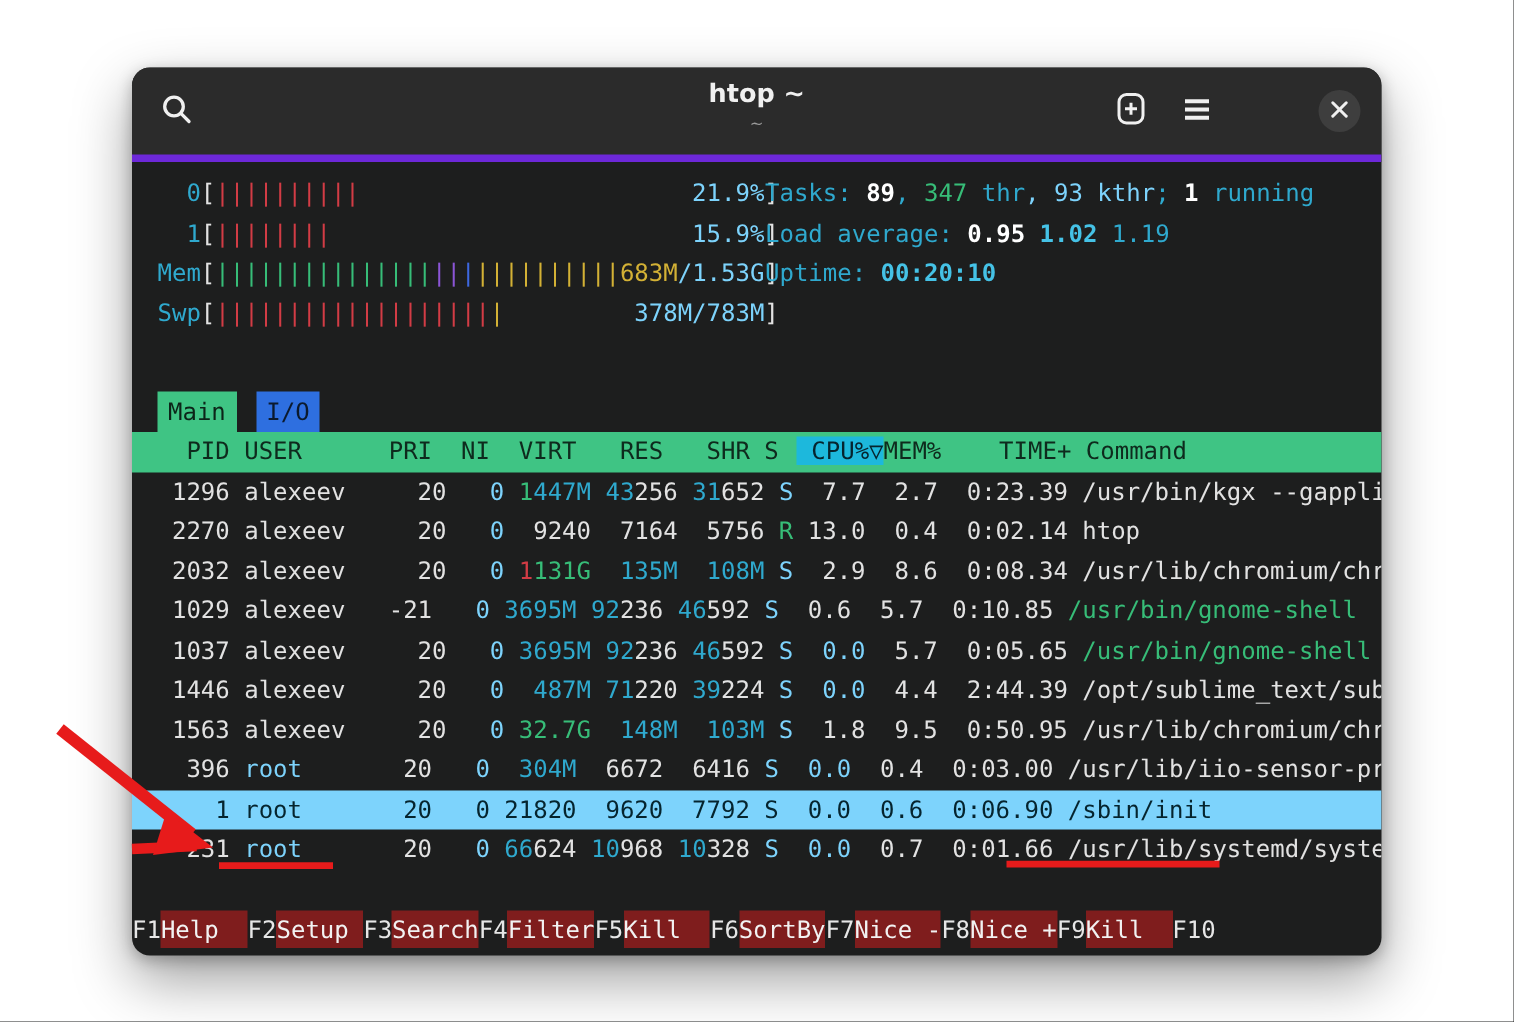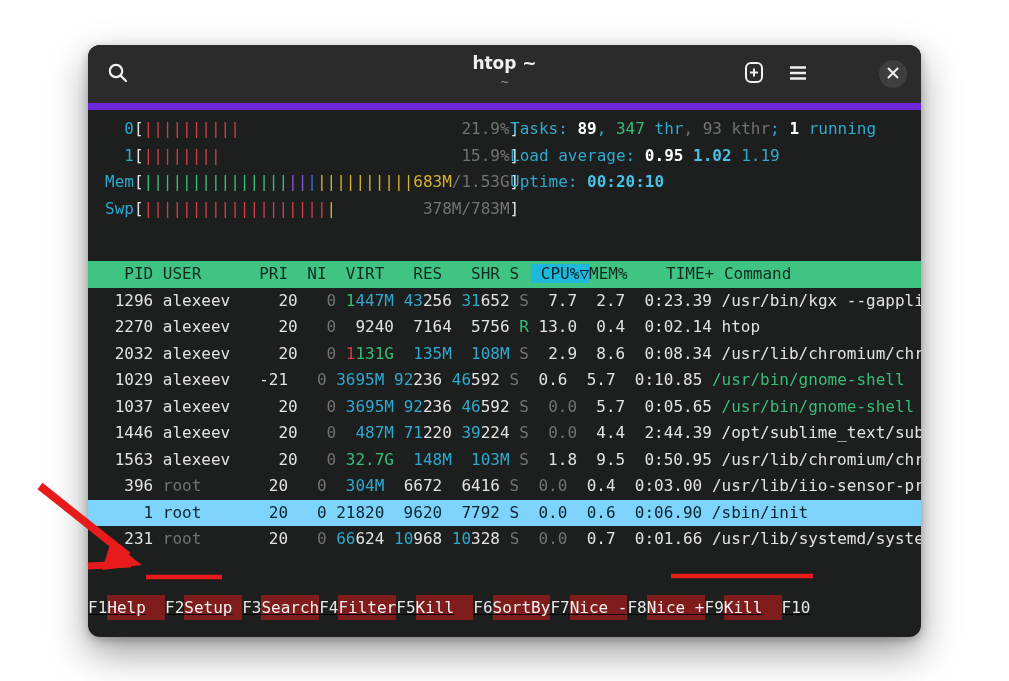--- a/index.html
+++ b/index.html
@@ -2,21 +2,21 @@
 <html><head>
 <meta charset="utf-8">
 <style>
   html,body{margin:0;padding:0;}
   body{width:1009px;height:681px;background:#ffffff;position:relative;overflow:hidden;
        font-family:"DejaVu Sans",sans-serif;}
   .window{position:absolute;left:88px;top:45px;width:833px;height:592px;border-radius:12px;
           background:#1d1e1e;overflow:hidden;
           box-shadow:0 16px 38px rgba(0,0,0,.38),0 3px 10px rgba(0,0,0,.25);}
   
-  .titlebar{height:58px;background:#2b2b2b;position:relative;border-bottom:7px solid #6d28d9;padding-left:44px;}
+  .titlebar{height:58px;background:#2b2b2b;position:relative;border-bottom:5px solid #6d28d9;padding-left:44px;}
   .tb-btn{position:absolute;top:50%;transform:translateY(-50%);background:none;border:none;
           padding:0;cursor:pointer;display:flex;align-items:center;justify-content:center;}
   .tb-search{left:16px;width:28px;height:28px;}
   .tb-newtab{right:152px;width:30px;height:30px;}
   .tb-menu{right:108px;width:30px;height:30px;}
   .tb-close{right:14px;width:28px;height:28px;background:#3e3e3e;border-radius:50%;}
   .title-block{position:absolute;left:0;right:0;top:8px;text-align:center;pointer-events:none;}
   .title{color:#f0f0f0;font-size:17px;font-weight:bold;line-height:20px;}
   .subtitle{color:#9a9a9a;font-size:11px;line-height:14px;margin-top:3px;}
   
@@ -31,27 +31,27 @@
   .gap{height:39px;}
   .tabs{height:27px;padding-left:17px;display:flex;align-items:stretch;}
   .tab{display:inline-block;line-height:27px;padding:0 7px;margin-right:13px;}
   .tab.active{background:#3fc484;color:#0c2418;}
   .tab.inactive{background:#2e6fe0;color:#0b1a2e;}
   .proc-header{background:#3fc484;color:#0e2a1d;}
   .proc-header span{color:#0e2a1d;}
   .proc-header .sort{background:#1db8dc;color:#06242e;margin-left:12px;}
   .row.hl{background:#7dd3fc;}
   .row.hl span{color:#05242e;}
-  .fnbar{position:absolute;left:0;right:0;bottom:17px;height:25px;display:flex;line-height:25px;text-decoration:underline;}
+  .fnbar{position:absolute;left:0;right:0;bottom:5px;height:25px;display:flex;line-height:25px;}
   .fnkey-key{color:#e6e6e6;}
   .fnkey-label{background:#7f1d1d;color:#f2f2f2;width:6ch;overflow:hidden;white-space:pre;}
   .fnkey-label.grow{flex:1;}
   
   .c-w{color:#e2e2e2;}  .c-wb{color:#ffffff;font-weight:bold;}
-  .c-d{color:#737373;}  .c-c{color:#2fa9ce;}
+  .c-d{color:#7dd3fc;}  .c-c{color:#2fa9ce;}
   .c-cb{color:#45c2e6;font-weight:bold;}
   .c-g{color:#37bd78;}  .c-r{color:#d23c45;}
   .c-y{color:#d3b135;}  .c-p{color:#8b55d6;}
   .c-bl{color:#3d68e0;} .c-k{color:#05242e;}
   
   .annotation{position:absolute;left:0;top:0;pointer-events:none;z-index:20;}
 </style>
 </head>
 <body>
 
@@ -103,20 +103,24 @@
         <div class="line"><span class="c-c mlabel">1</span><span class="c-w">[</span><span class="minner"><span><span class="c-r">||||||||</span></span><span><span class="c-d">15.9%</span></span></span><span class="c-w">]</span></div>
         <div class="line"><span class="c-c mlabel">Mem</span><span class="c-w">[</span><span class="minner"><span><span class="c-g">|||||||||||||||</span><span class="c-p">||</span><span class="c-bl">|</span><span class="c-y">||||||||||</span></span><span><span class="c-y">683M</span><span class="c-d">/1.53G</span></span></span><span class="c-w">]</span></div>
         <div class="line"><span class="c-c mlabel">Swp</span><span class="c-w">[</span><span class="minner"><span><span class="c-r">|||||||||||||||||||</span><span class="c-y">|</span></span><span><span class="c-d">378M/783M</span></span></span><span class="c-w">]</span></div>
       </div>
     <div class="sysinfo" id="sysinfo">
         <div class="line"><span class="c-c">Tasks: </span><span class="c-wb">89</span><span class="c-c">, </span><span class="c-g">347</span><span class="c-c"> thr</span><span class="c-d">, 93 kthr</span><span class="c-c">; </span><span class="c-wb">1</span><span class="c-c"> running</span></div>
         <div class="line"><span class="c-c">Load average: </span><span class="c-wb">0.95</span><span class="c-cb"> 1.02</span><span class="c-c"> 1.19</span></div>
         <div class="line"><span class="c-c">Uptime: </span><span class="c-cb">00:20:10</span></div>
       </div>
     <div class="gap"></div>
+    <div class="tabs" id="tabs">
+        <span class="tab active">Main</span>
+        <span class="tab inactive">I/O</span>
+      </div>
     <div class="line proc-header" id="proc-header"><span>  PID USER      PRI  NI  VIRT   RES   SHR S</span><span class="sort"> CPU%▽</span><span>MEM%    TIME+ Command</span></div>
     <div id="rows">
         <div class="line row"><span class="c-w"> 1296 alexeev     20</span><span class="c-d">   0</span><span class="c-w"> </span><span class="c-g">1</span><span class="c-c">447M</span><span class="c-w"> </span><span class="c-c">43</span><span class="c-w">256</span><span class="c-w"> </span><span class="c-c">31</span><span class="c-w">652</span><span class="c-d"> S</span><span class="c-w">  7.7  2.7  0:23.39 /usr/bin/kgx --gapplicat</span></div>
         <div class="line row"><span class="c-w"> 2270 alexeev     20</span><span class="c-d">   0</span><span class="c-w">  9240  7164  5756 </span><span class="c-g">R</span><span class="c-w"> 13.0  0.4  0:02.14 htop</span></div>
         <div class="line row"><span class="c-w"> 2032 alexeev     20</span><span class="c-d">   0</span><span class="c-w"> </span><span class="c-r">1</span><span class="c-g">131G</span><span class="c-c">  135M  108M</span><span class="c-d"> S</span><span class="c-w">  2.9  8.6  0:08.34 /usr/lib/chromium/chromi</span></div>
         <div class="line row"><span class="c-w"> 1029 alexeev   -21</span><span class="c-d">   0</span><span class="c-c"> 3695M</span><span class="c-w"> </span><span class="c-c">92</span><span class="c-w">236</span><span class="c-w"> </span><span class="c-c">46</span><span class="c-w">592</span><span class="c-d"> S</span><span class="c-w">  0.6  5.7  0:10.85</span><span class="c-g"> /usr/bin/gnome-shell</span></div>
         <div class="line row"><span class="c-w"> 1037 alexeev     20</span><span class="c-d">   0</span><span class="c-c"> 3695M</span><span class="c-w"> </span><span class="c-c">92</span><span class="c-w">236</span><span class="c-w"> </span><span class="c-c">46</span><span class="c-w">592</span><span class="c-d"> S</span><span class="c-d">  0.0</span><span class="c-w">  5.7  0:05.65</span><span class="c-g"> /usr/bin/gnome-shell</span></div>
         <div class="line row"><span class="c-w"> 1446 alexeev     20</span><span class="c-d">   0</span><span class="c-c">  487M</span><span class="c-w"> </span><span class="c-c">71</span><span class="c-w">220</span><span class="c-w"> </span><span class="c-c">39</span><span class="c-w">224</span><span class="c-d"> S</span><span class="c-d">  0.0</span><span class="c-w">  4.4  2:44.39 /opt/sublime_text/sublim</span></div>
         <div class="line row"><span class="c-w"> 1563 alexeev     20</span><span class="c-d">   0</span><span class="c-g"> 32.7G</span><span class="c-c">  148M  103M</span><span class="c-d"> S</span><span class="c-w">  1.8  9.5  0:50.95 /usr/lib/chromium/chromi</span></div>
         <div class="line row"><span class="c-w">  396 </span><span class="c-d">root</span><span class="c-w">       20</span><span class="c-d">   0</span><span class="c-c">  304M</span><span class="c-w">  6672  6416</span><span class="c-d"> S</span><span class="c-d">  0.0</span><span class="c-w">  0.4  0:03.00 /usr/lib/iio-sensor-prox</span></div>

